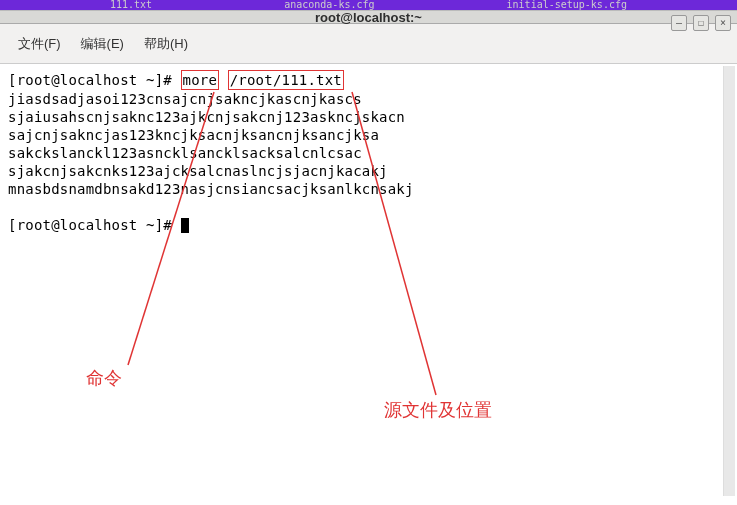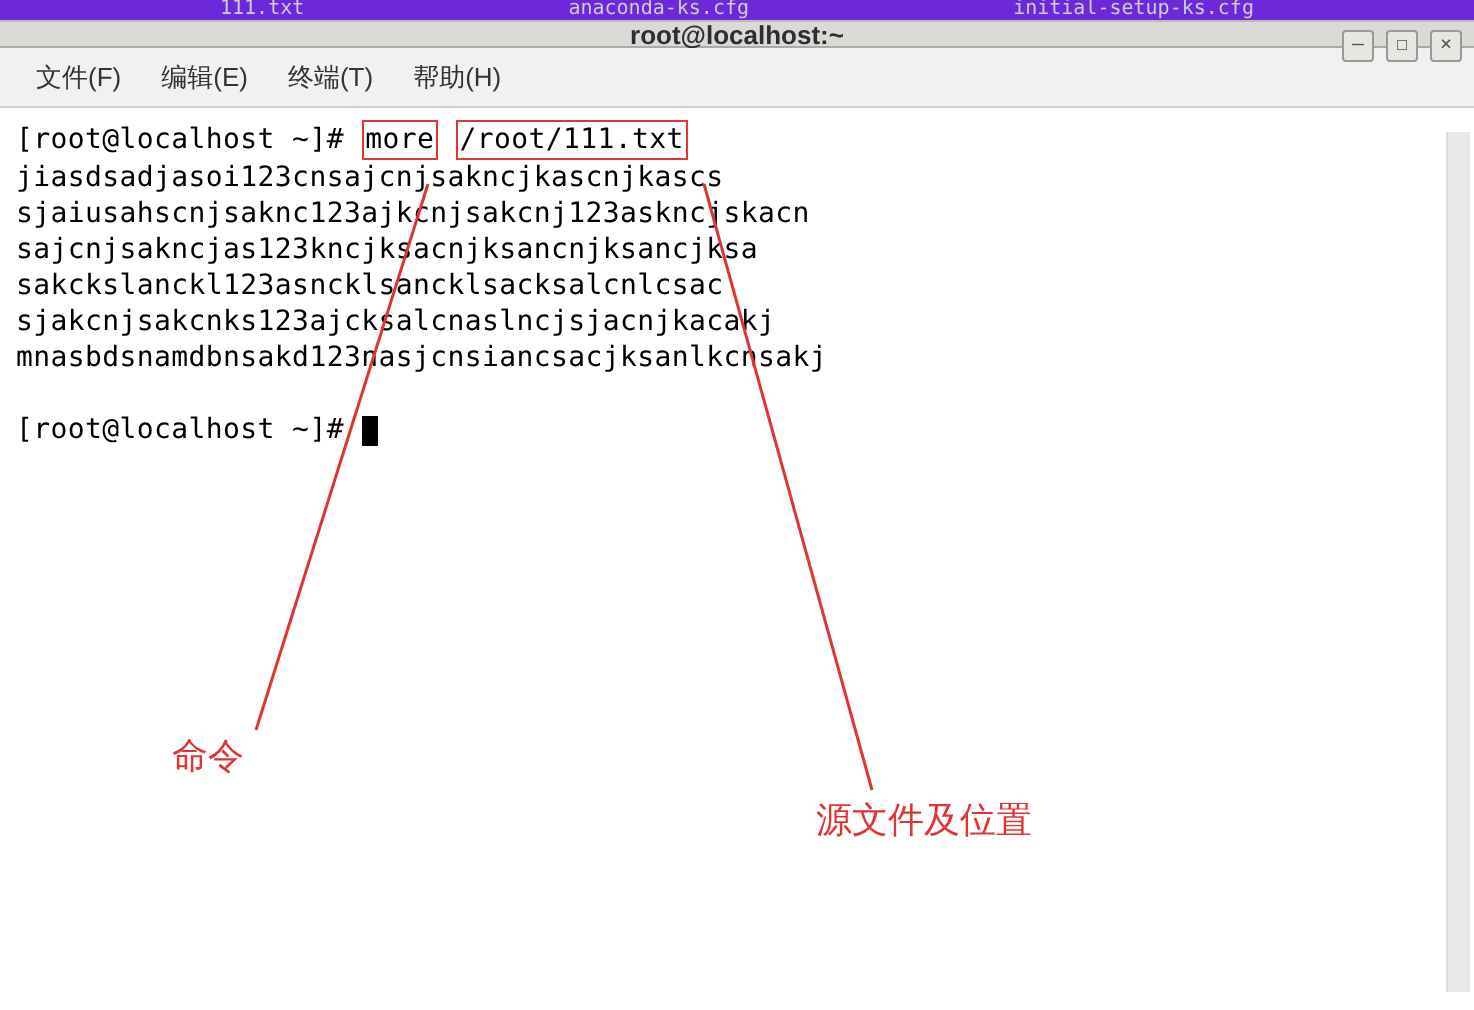--- a/index.html
+++ b/index.html
@@ -50,21 +50,21 @@
     border: 1px solid #999;
     background: #e6e6e3;
     border-radius: 2px;
     font-size: 10px;
     line-height: 14px;
     text-align: center;
     color: #555;
   }
   .menubar {
     background: #f2f1f0;
-    height: 30px;
+    height: 40px;
     border-bottom: 1px solid #ccc;
     display: flex;
     align-items: center;
     padding: 0 8px;
     font-family: sans-serif;
     font-size: 13px;
     color: #333;
   }
   .menubar .menu-item {
     padding: 4px 10px;
@@ -143,21 +143,20 @@
   <div class="win-controls">
     <div class="win-btn">–</div>
     <div class="win-btn">☐</div>
     <div class="win-btn">×</div>
   </div>
 </div>
 
 <div class="menubar">
   <div class="menu-item">文件(F)</div>
   <div class="menu-item">编辑(E)</div>
-  <div class="menu-item">终端(T)</div>
   <div class="menu-item">帮助(H)</div>
 </div>
 
 <div class="terminal">
   <div class="line"><span>[root@localhost ~]# </span><span class="box-red">more</span><span> </span><span class="box-red">/root/111.txt</span></div>
   <div class="line">jiasdsadjasoi123cnsajcnjsakncjkascnjkascs</div>
   <div class="line">sjaiusahscnjsaknc123ajkcnjsakcnj123askncjskacn</div>
   <div class="line">sajcnjsakncjas123kncjksacnjksancnjksancjksa</div>
   <div class="line">sakckslanckl123asncklsancklsacksalcnlcsac</div>
   <div class="line">sjakcnjsakcnks123ajcksalcnaslncjsjacnjkacakj</div>
@@ -167,14 +166,14 @@
 </div>
 
 <div class="scrollbar"></div>
 
 <div class="annotation-layer">
   <svg class="lines">
     <line x1="214" y1="92" x2="128" y2="365" stroke="#e03434" stroke-width="1.5"></line>
     <line x1="352" y1="92" x2="436" y2="395" stroke="#e03434" stroke-width="1.5"></line>
   </svg>
   <div class="anno-label" style="left:86px; top:366px;font-family:Liberation Serif, serif;">命令</div>
-  <div class="anno-label" style="left:408px; top:398px;">源文件及位置</div>
+  <div class="anno-label" style="left:384px; top:398px;">源文件及位置</div>
 </div>
 
 </body></html>

